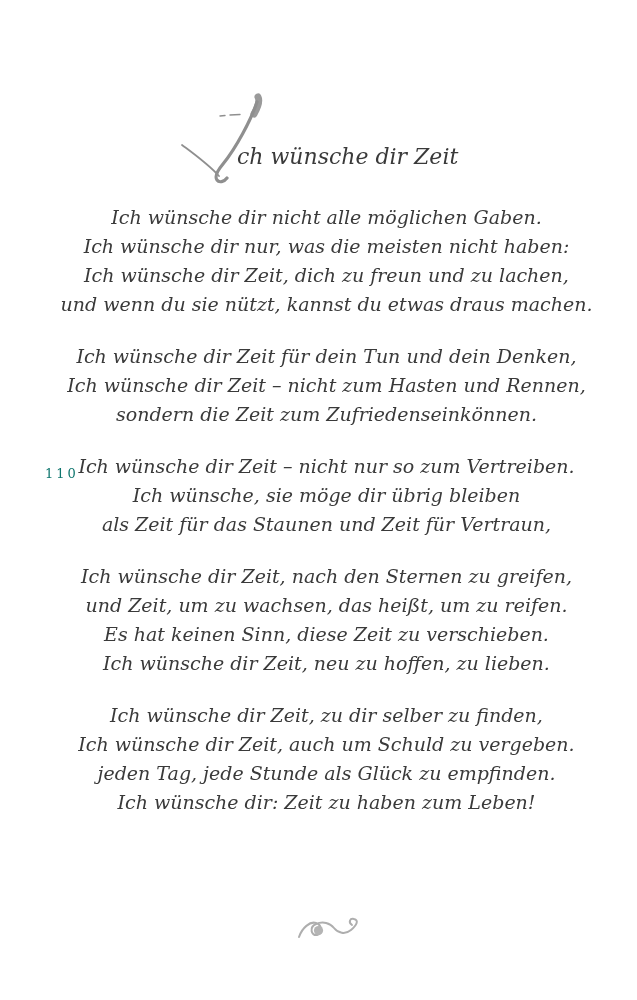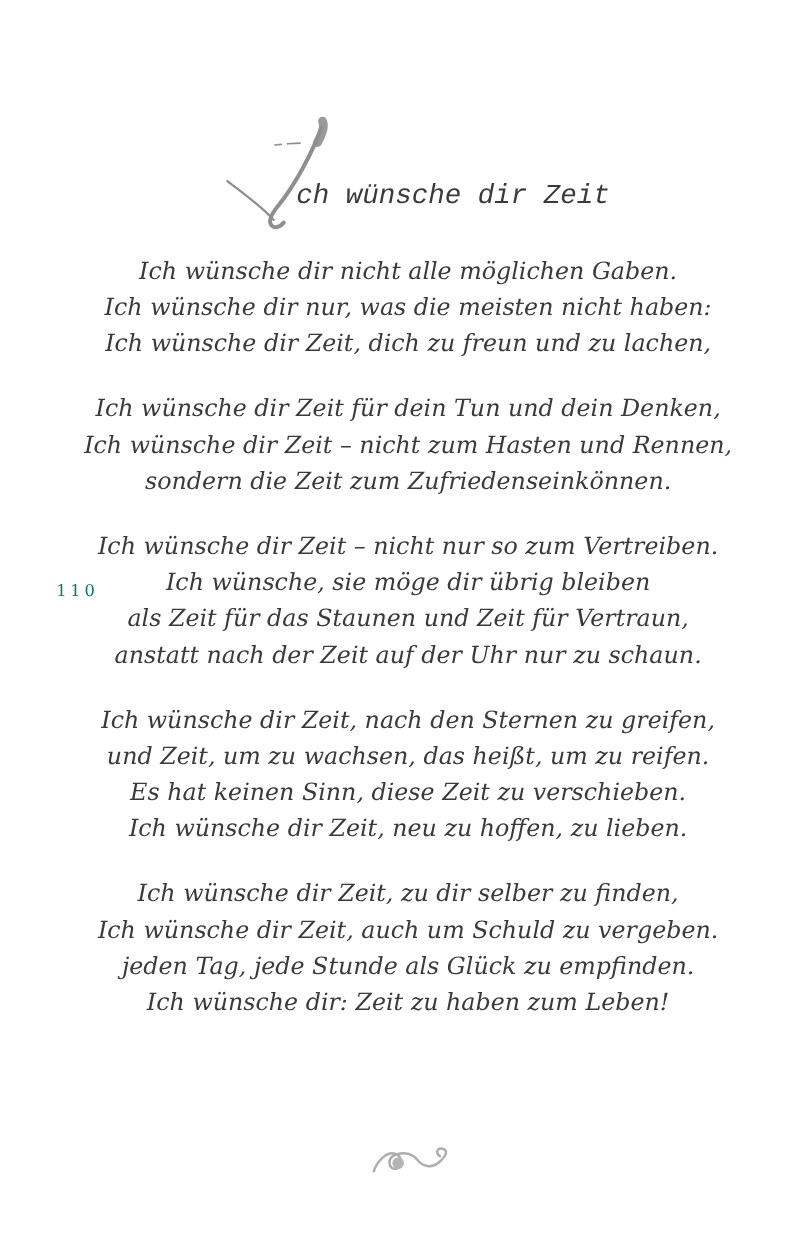--- a/index.html
+++ b/index.html
@@ -33,21 +33,20 @@
     height: 98px;
   }
   .title-text {
     position: absolute;
     left: 237px;
     top: 144px;
     font-style: italic;
     font-size: 22px;
     color: #3a3a3a;
     white-space: nowrap;
-    font-family: Liberation Mono, monospace;
   }
   .poem {
     position: absolute;
     left: 0;
     right: 0;
     top: 203px;
     text-align: center;
   }
   .stanza {
     margin: 0 0 23px 16px;
@@ -86,33 +85,33 @@
   </svg>
 
   <div class="title-text">ch wünsche dir Zeit</div>
 
   <div class="poem">
 
     <div class="stanza">
       <div class="line">Ich wünsche dir nicht alle möglichen Gaben.</div>
       <div class="line">Ich wünsche dir nur, was die meisten nicht haben:</div>
       <div class="line">Ich wünsche dir Zeit, dich zu freun und zu lachen,</div>
+      <div class="line">und wenn du sie nützt, kannst du etwas draus machen.</div>
     </div>
 
     <div class="stanza">
       <div class="line">Ich wünsche dir Zeit für dein Tun und dein Denken,</div>
       <div class="line">Ich wünsche dir Zeit – nicht zum Hasten und Rennen,</div>
       <div class="line">sondern die Zeit zum Zufriedenseinkönnen.</div>
     </div>
 
     <div class="stanza">
       <div class="line">Ich wünsche dir Zeit – nicht nur so zum Vertreiben.</div>
       <div class="line">Ich wünsche, sie möge dir übrig bleiben</div>
       <div class="line">als Zeit für das Staunen und Zeit für Vertraun,</div>
-      <div class="line">anstatt nach der Zeit auf der Uhr nur zu schaun.</div>
     </div>
 
     <div class="stanza">
       <div class="line">Ich wünsche dir Zeit, nach den Sternen zu greifen,</div>
       <div class="line">und Zeit, um zu wachsen, das heißt, um zu reifen.</div>
       <div class="line">Es hat keinen Sinn, diese Zeit zu verschieben.</div>
       <div class="line">Ich wünsche dir Zeit, neu zu hoffen, zu lieben.</div>
     </div>
 
     <div class="stanza">

